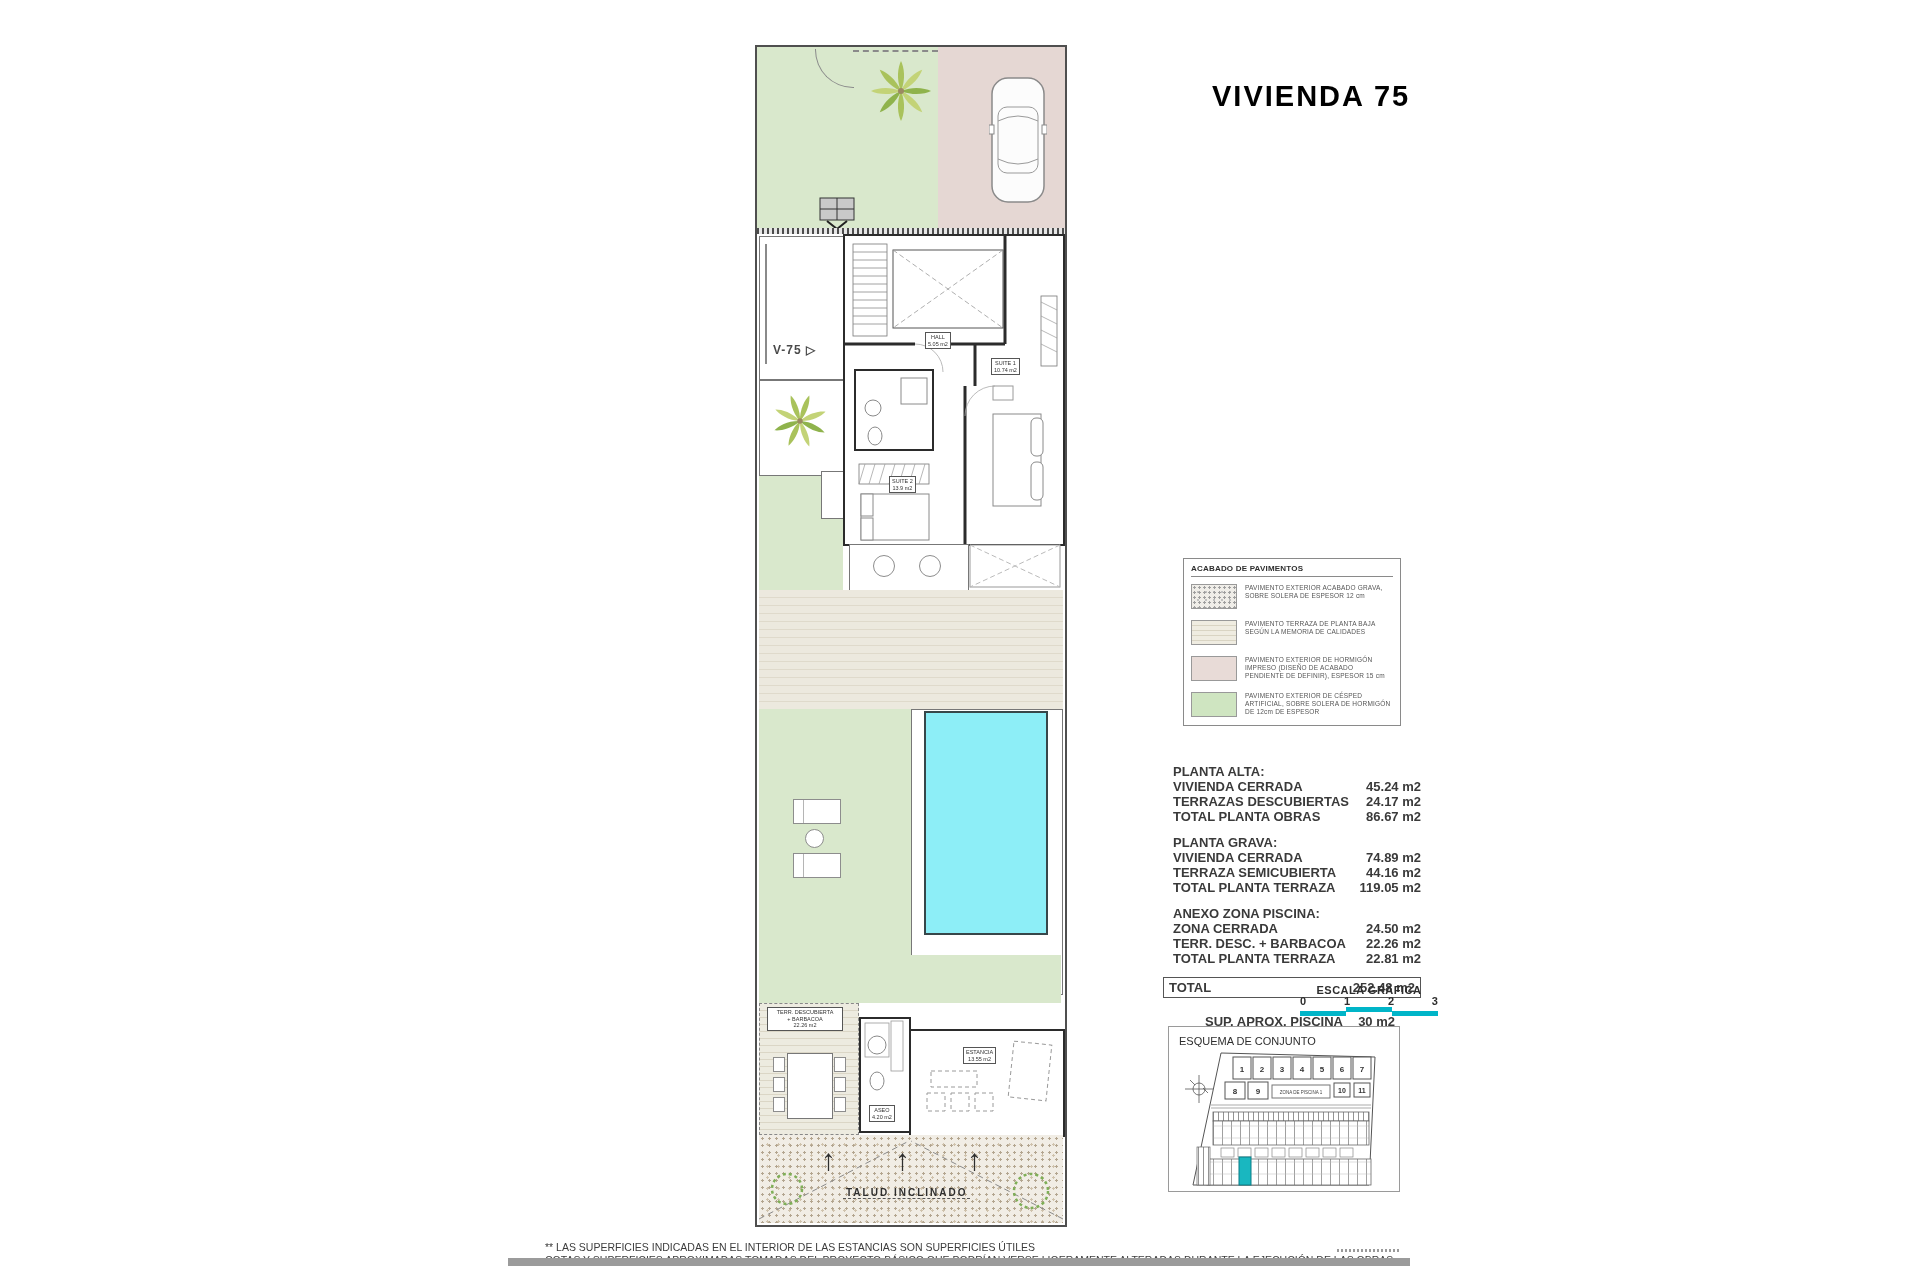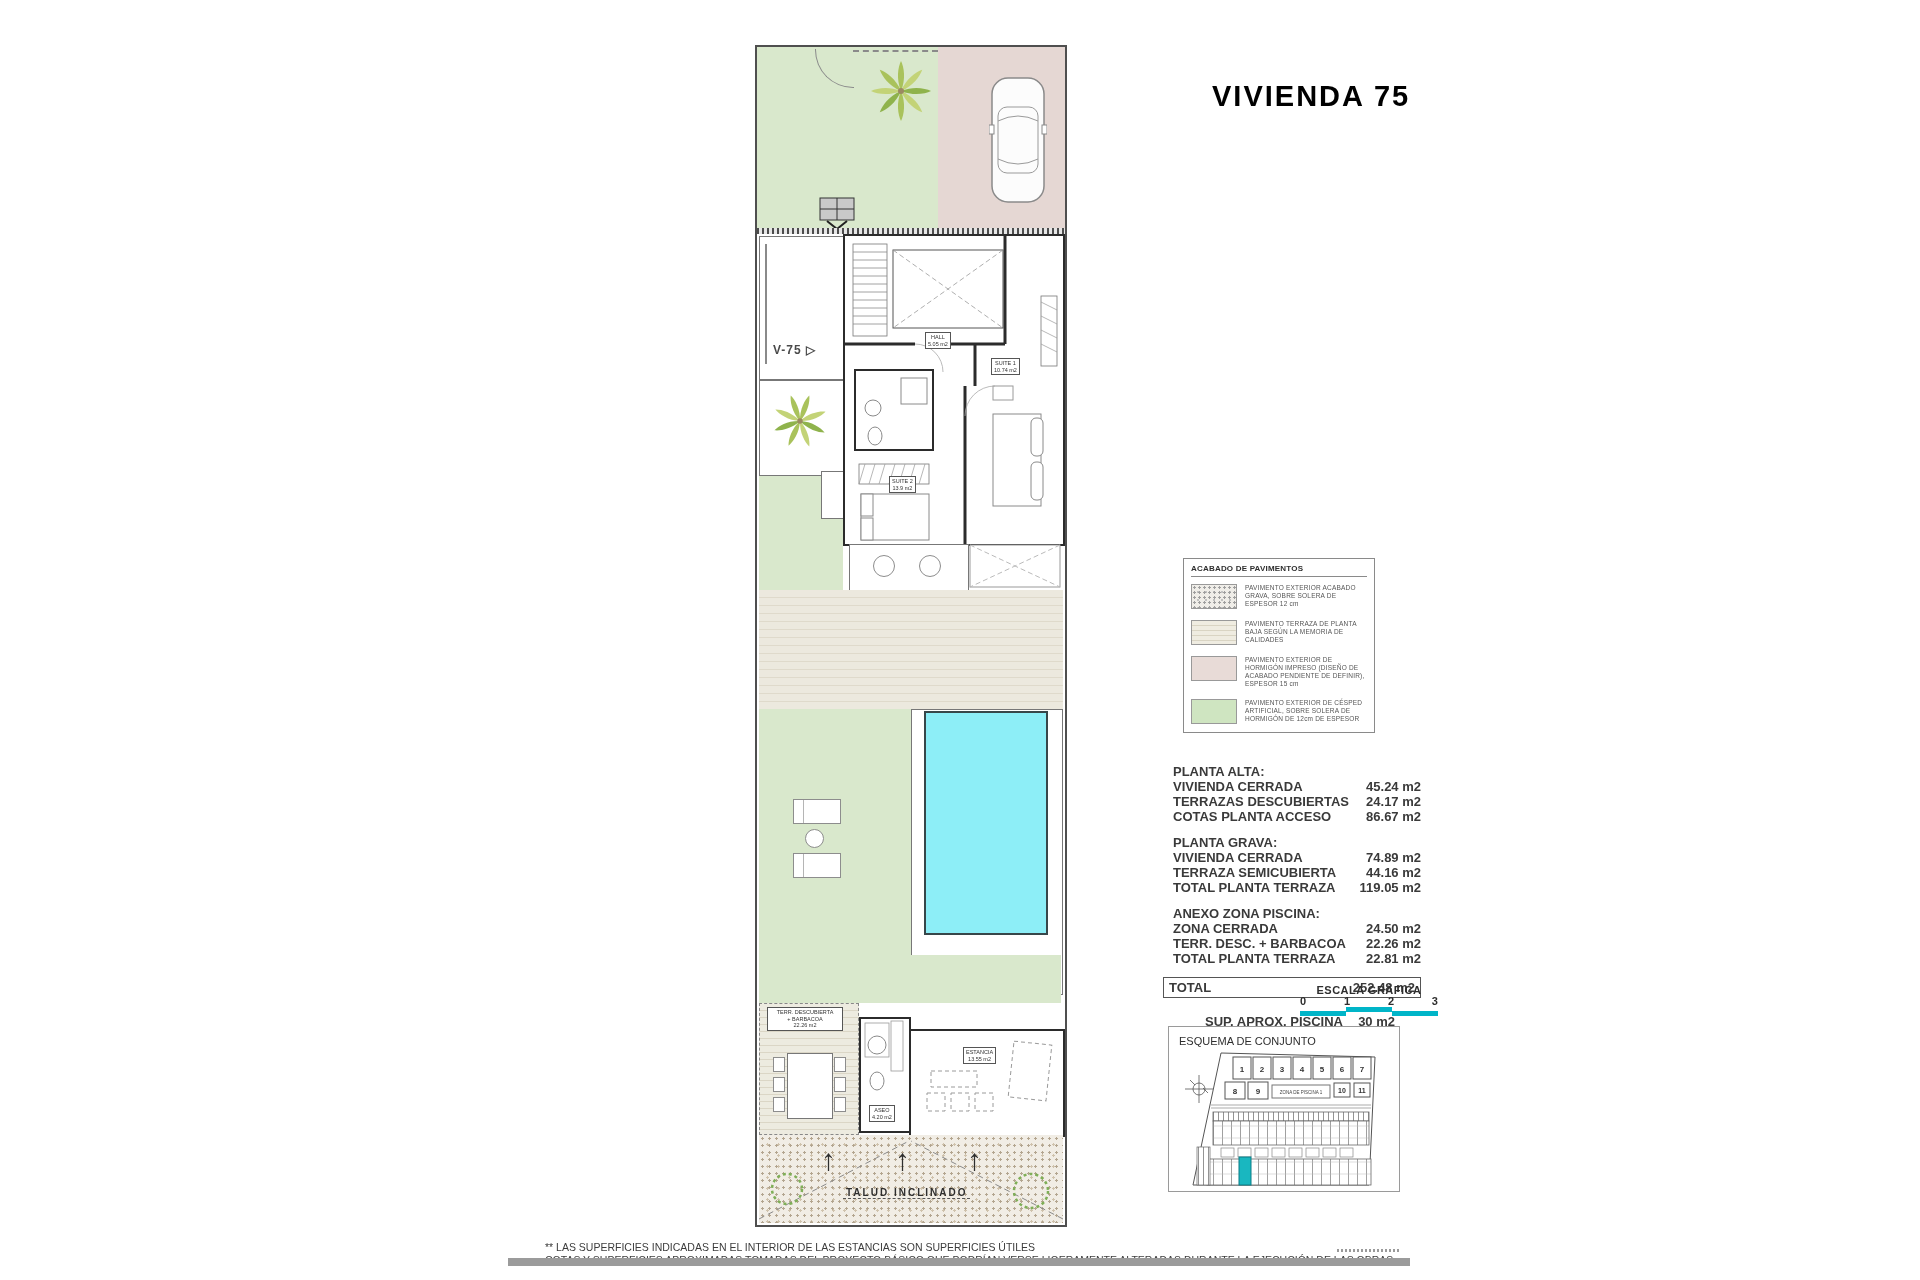--- a/index.html
+++ b/index.html
@@ -39,21 +39,21 @@
   
   .wm{position:absolute;text-align:center;}
   .wm .wm-name{font-size:36px;font-weight:bold;color:#6d6d6d;line-height:34px;}
   .wm .wm-sub{font-size:19px;color:#d9974e;letter-spacing:4px;line-height:22px;}
 
   
   .sheet-title{position:absolute;left:1212px;top:80px;font-size:29px;font-weight:bold;
                letter-spacing:2px;color:#000000;}
 
   
-  .legend{position:absolute;left:1183px;top:558px;width:192px;border:1px solid #8a8a8a;
+  .legend{position:absolute;left:1183px;top:558px;width:218px;border:1px solid #8a8a8a;
           background:#fff;padding:5px 7px 8px 7px;box-sizing:border-box;}
   .legend-title{font-size:8px;font-weight:bold;color:#2e2e2e;border-bottom:1px solid #8a8a8a;
                 padding-bottom:3px;margin-bottom:7px;letter-spacing:.2px;}
   .legend-item{display:flex;align-items:flex-start;margin-bottom:11px;}
   .legend-item:last-child{margin-bottom:0;}
   .swatch{width:46px;height:25px;border:1px solid #999;margin-right:8px;flex:0 0 auto;box-sizing:border-box;}
   .sw-grava{background-color:#efede8;
         background-image:radial-gradient(#9e9e9e 1px,transparent 1.2px),radial-gradient(#c2c2c2 1px,transparent 1.2px);
         background-size:5px 5px,8px 8px;background-position:0 0,2px 3px;}
   .sw-terraza{background:repeating-linear-gradient(180deg,#efece1 0 4px,#d9d4c3 4px 5px);}
@@ -338,21 +338,21 @@
       <div class="grp-title">PLANTA ALTA:</div>
       <div class="arow">
         <span>VIVIENDA CERRADA</span>
         <span class="val">45.24 m2</span>
       </div>
       <div class="arow">
         <span>TERRAZAS DESCUBIERTAS</span>
         <span class="val u">24.17 m2</span>
       </div>
       <div class="arow">
-        <span>COTAS PLANTA ACCESO</span>
+        <span>TOTAL PLANTA OBRAS</span>
         <span class="val">86.67 m2</span>
       </div>
     </div>
     <div class="grp">
       <div class="grp-title">PLANTA GRAVA:</div>
       <div class="arow">
         <span>VIVIENDA CERRADA</span>
         <span class="val">74.89 m2</span>
       </div>
       <div class="arow">

